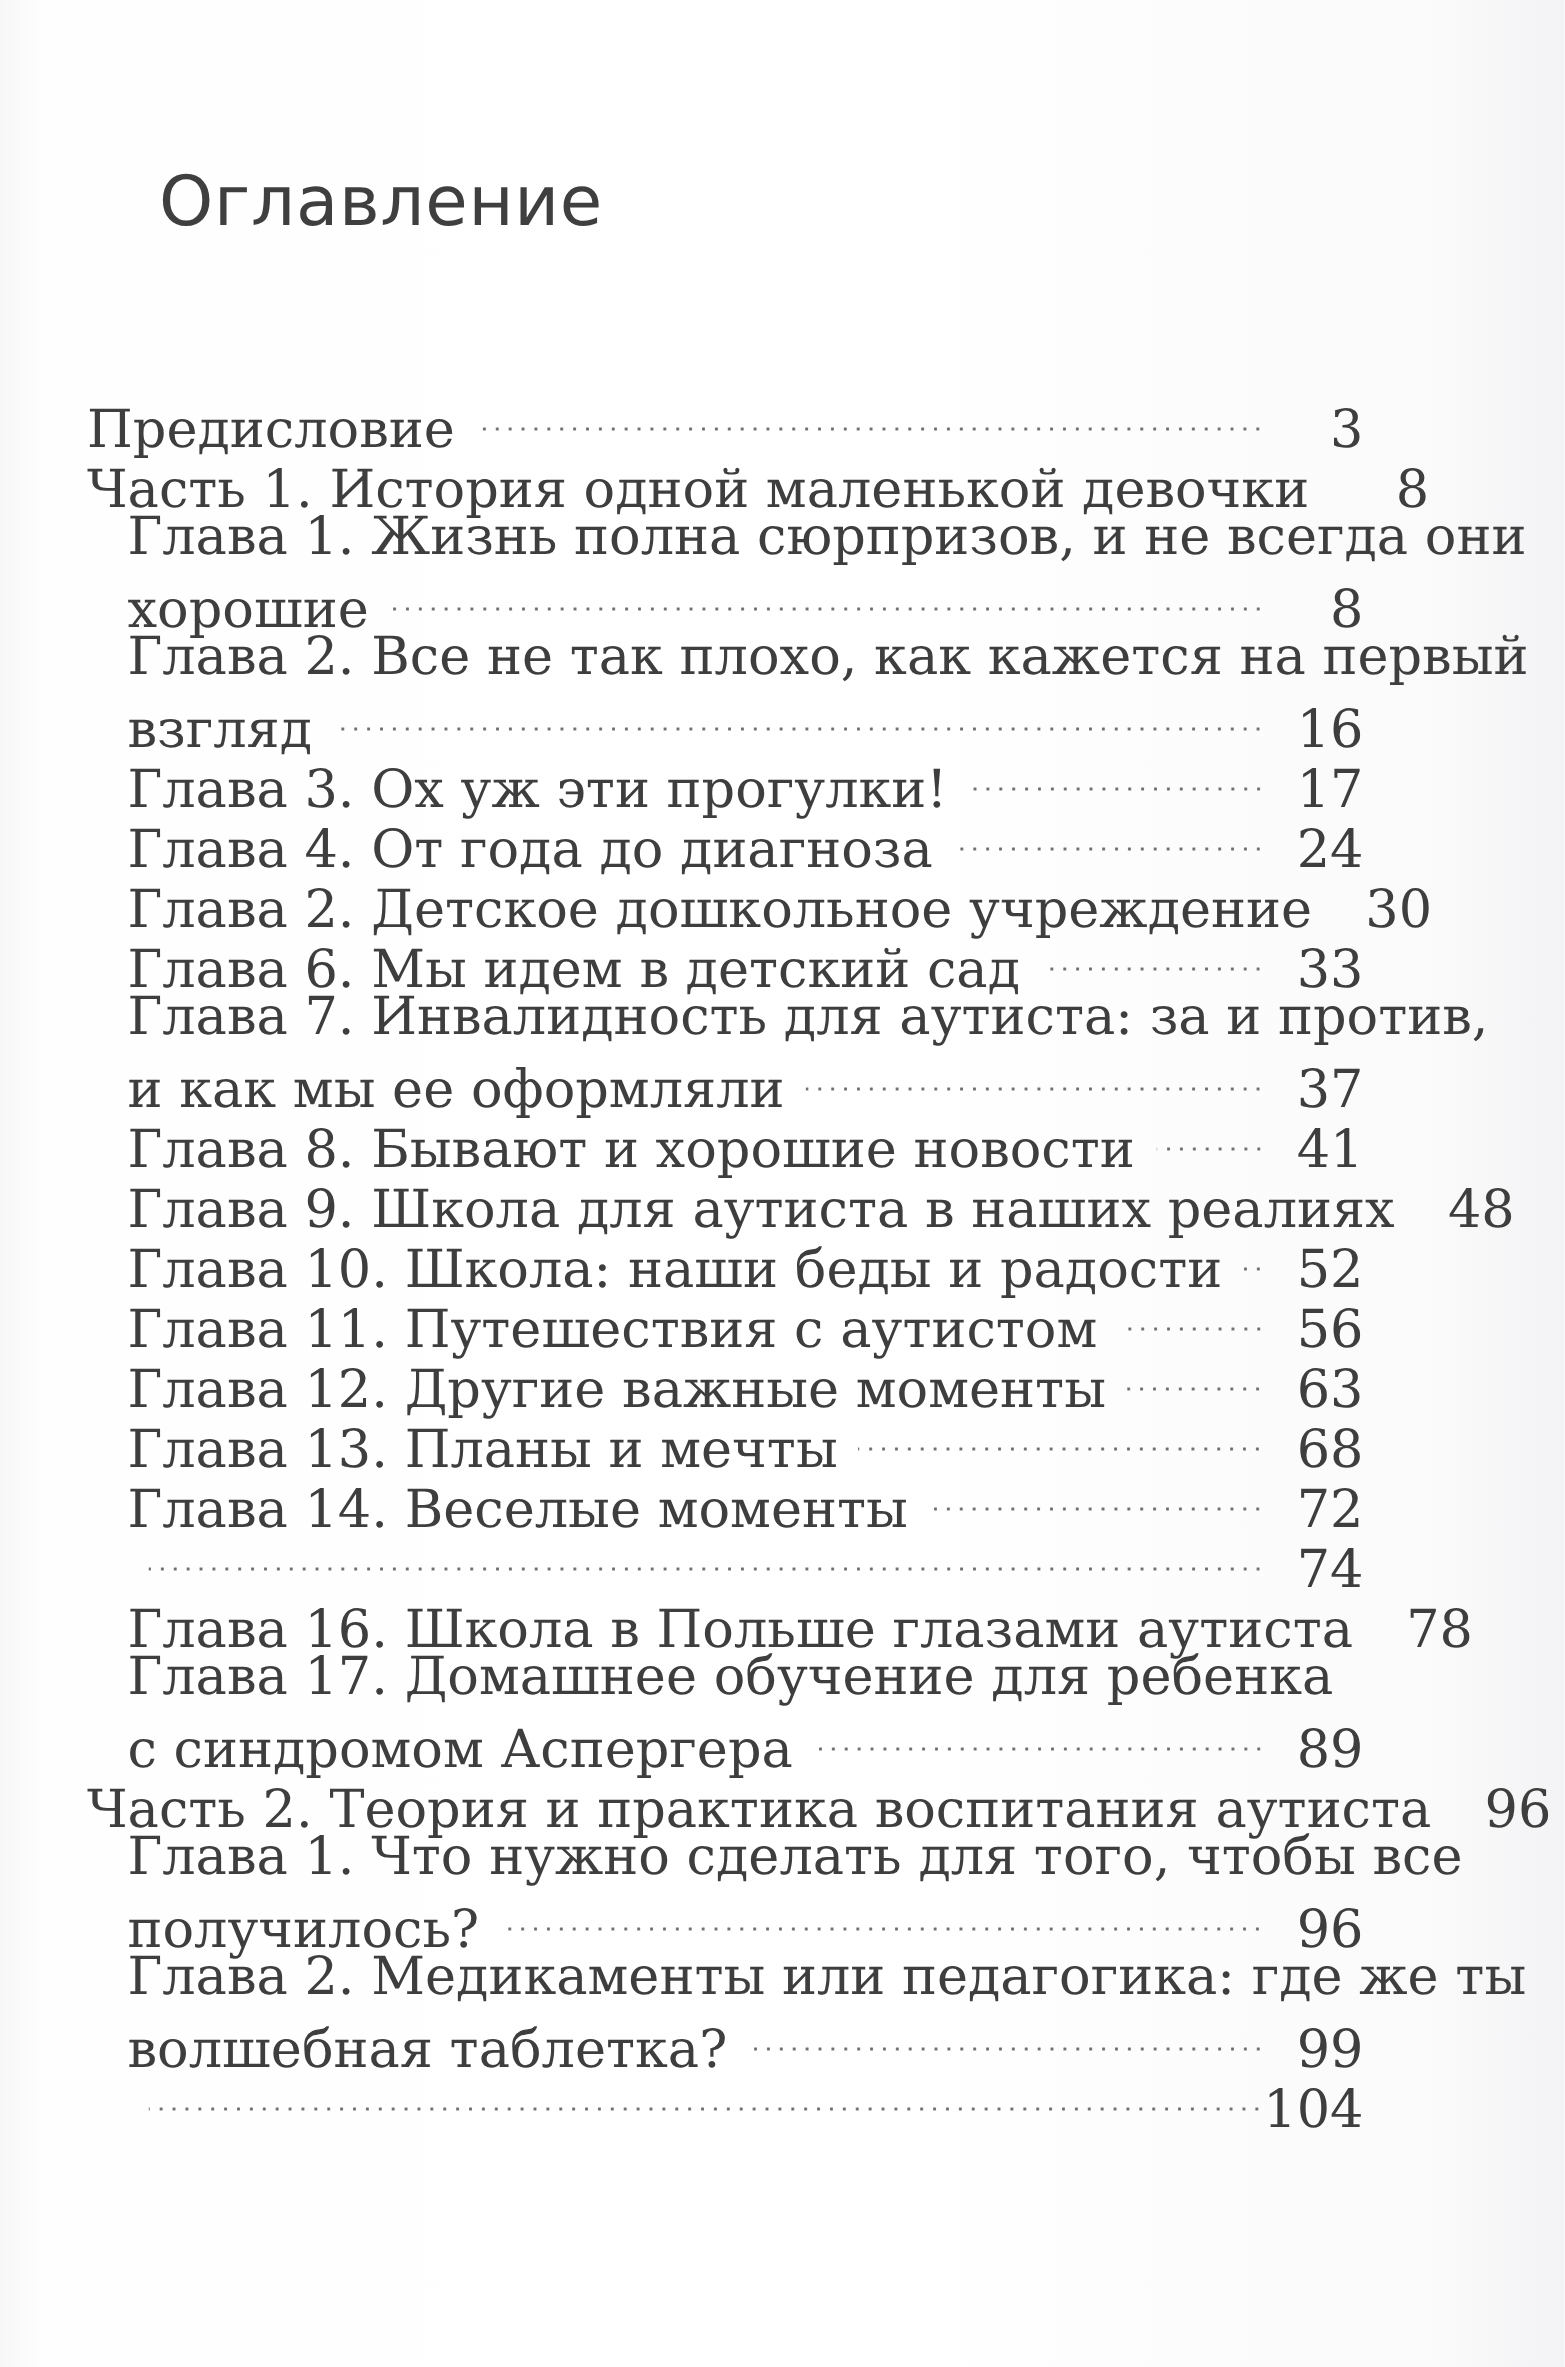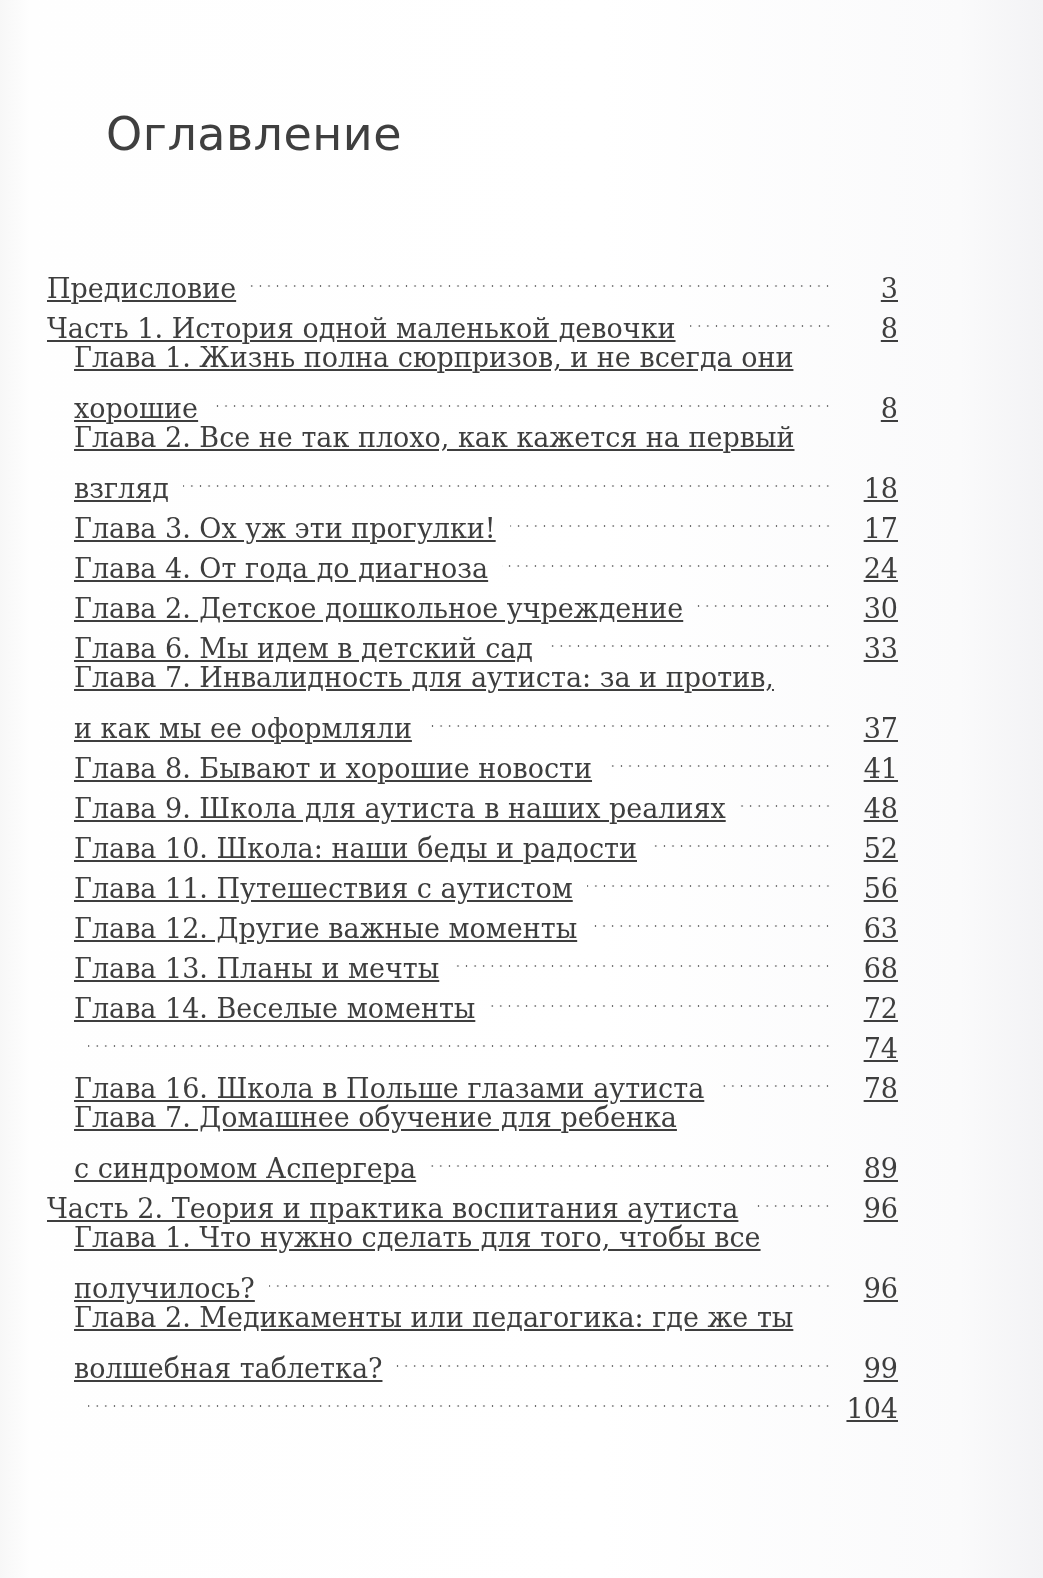--- a/index.html
+++ b/index.html
@@ -28,28 +28,27 @@
       font-family: "DejaVu Sans", "Liberation Sans", sans-serif;
       font-size: 46px;
       font-weight: normal;
       color: #3f3f3f;
       letter-spacing: 0.5px;
       margin: 0;
       line-height: 60px;
     }
     .toc {
       position: absolute;
-      left: 47px;
+      left: 58px;
       top: 258px;
       width: 851px;
       font-family: "DejaVu Serif", "Liberation Serif", serif;
-      font-size: 27px;
+      font-size: 35px;
       line-height: 40px;
       color: #3e3e3e;
-      text-decoration: underline;
     }
     .entry {
       position: relative;
       width: 851px;
     }
     .entry.chapter {
       padding-left: 27px;
       width: 824px;
     }
     .line {
@@ -119,21 +118,21 @@
           <span class="page-num">8</span>
         </div>
       </div>
       <div class="entry chapter">
         <div class="line">
           <span class="text">Глава 2. Все не так плохо, как кажется на первый</span>
         </div>
         <div class="line">
           <span class="text">взгляд</span>
           <span class="leader"></span>
-          <span class="page-num">18</span>
+          <span class="page-num">16</span>
         </div>
       </div>
       <div class="entry chapter">
         <div class="line">
           <span class="text">Глава 3. Ох уж эти прогулки!</span>
           <span class="leader"></span>
           <span class="page-num">17</span>
         </div>
       </div>
       <div class="entry chapter">
@@ -224,21 +223,21 @@
       </div>
       <div class="entry chapter">
         <div class="line">
           <span class="text">Глава 16. Школа в Польше глазами аутиста</span>
           <span class="leader"></span>
           <span class="page-num">78</span>
         </div>
       </div>
       <div class="entry chapter">
         <div class="line">
-          <span class="text">Глава 7. Домашнее обучение для ребенка</span>
+          <span class="text">Глава 17. Домашнее обучение для ребенка</span>
         </div>
         <div class="line">
           <span class="text">с синдромом Аспергера</span>
           <span class="leader"></span>
           <span class="page-num">89</span>
         </div>
       </div>
       <div class="entry part">
         <div class="line">
           <span class="text">Часть 2. Теория и практика воспитания аутиста</span>

